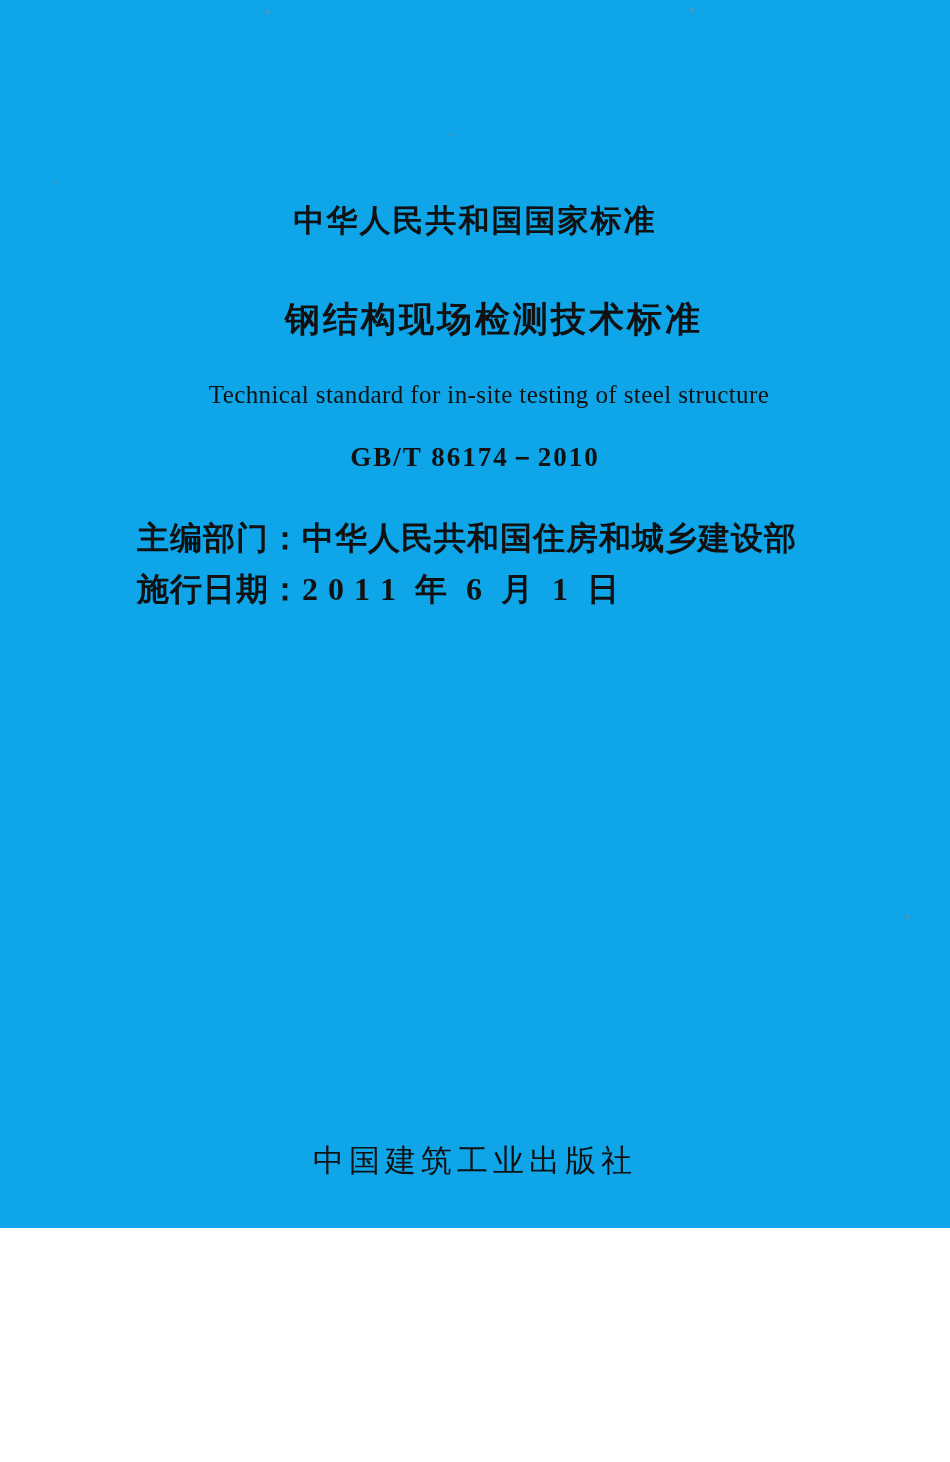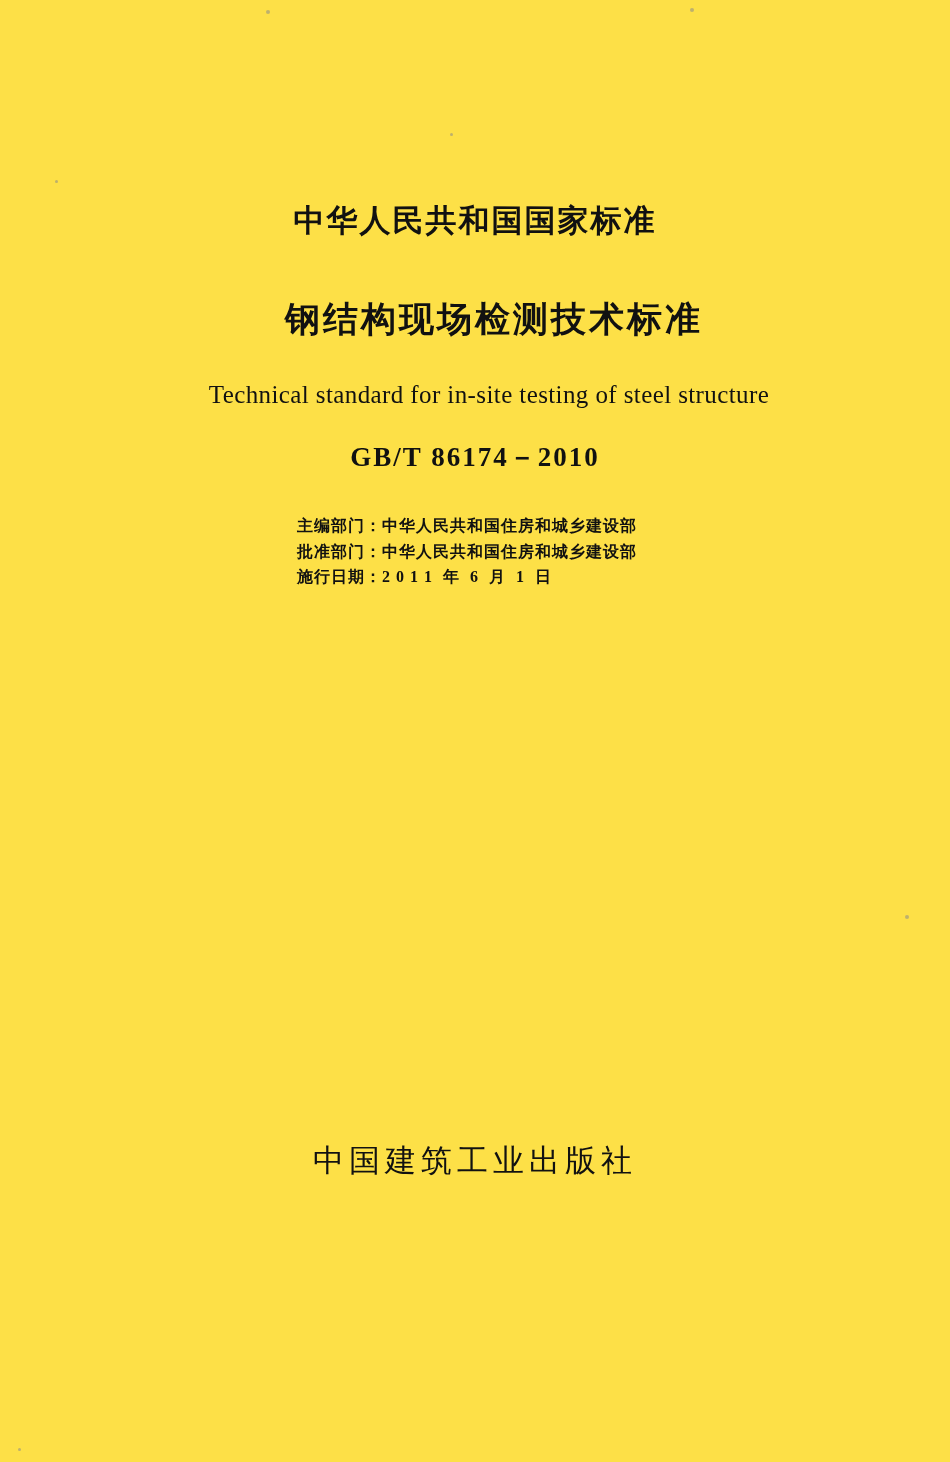--- a/index.html
+++ b/index.html
@@ -3,22 +3,22 @@
 <meta charset="utf-8">
 <style>
   html, body {
     margin: 0;
     padding: 0;
     background: #ffffff;
   }
   .page {
     position: relative;
     width: 950px;
-    height: 1462px;
-    background: #fde047;
+    height: 1228px;
+    background: #0ea5e9;
     overflow: hidden;
     font-family: "Liberation Serif", serif;
     color: #000000;
   }
 
   
   .speck {
     position: absolute;
     background: #8a8a8a;
     border-radius: 50%;
@@ -68,21 +68,21 @@
     letter-spacing: 2px;
     color: #111;
     margin-bottom: 38px;
   }
 
   .meta {
     display: inline-block;
     text-align: left;
     font-family: "Liberation Serif", serif;
     font-weight: bold;
-    font-size: 16px;
+    font-size: 32px;
     line-height: 1.6;
     letter-spacing: 1px;
     color: #111;
     margin-left: -16px;
   }
   .meta div { white-space: pre; }
 
   .publisher {
     position: absolute;
     left: 0;
@@ -125,21 +125,20 @@
     <div class="line-national">中华人民共和国国家标准</div>
 
     <div class="line-title">钢结构现场检测技术标准</div>
 
     <div class="line-title-en">Technical standard for in-site testing of steel structure</div>
 
     <div class="line-code">GB/T 86174－2010</div>
 
     <div class="meta">
       <div>主编部门：中华人民共和国住房和城乡建设部</div>
-      <div>批准部门：中华人民共和国住房和城乡建设部</div>
       <div>施行日期：2 0 1 1  年  6  月  1  日</div>
     </div>
 
   </div>
 
   <div class="publisher">中国建筑工业出版社</div>
 
 
 </div>
 

